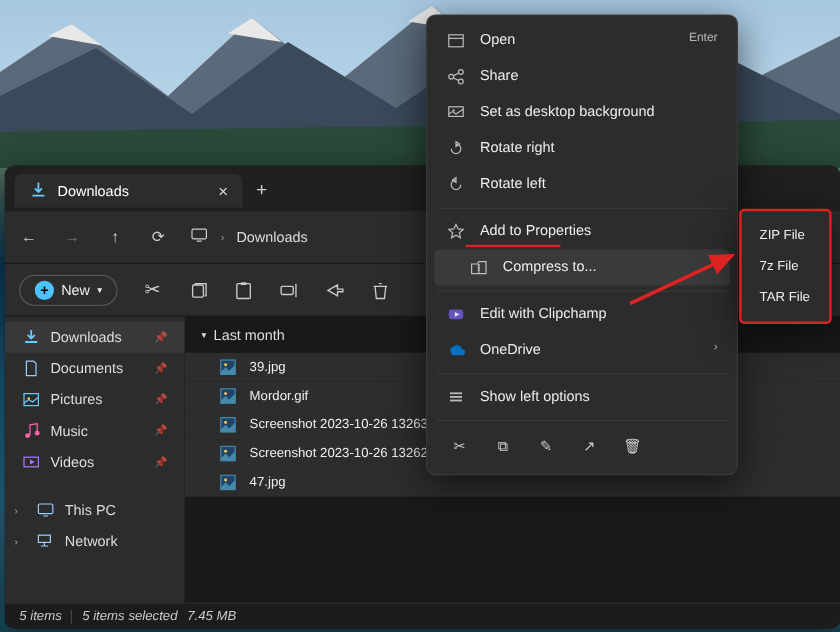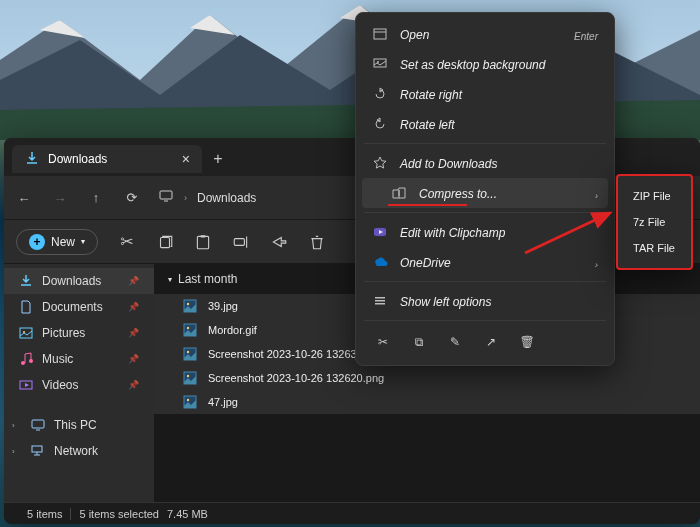--- a/index.html
+++ b/index.html
@@ -37,25 +37,25 @@
   .sidebar-item.tree { padding-left: 8px; }
   .sidebar-item .chev { font-size: 8px; opacity: .7; width: 10px; }
   
   .filepane { flex: 1; background: #191919; overflow: hidden; }
   .group-header { display: flex; align-items: center; gap: 6px; padding: 8px 14px; font-size: 12px; color: #ddd; }
   .group-header .chev { font-size: 8px; }
   .file-row { display: flex; align-items: center; gap: 10px; padding: 4px 10px 4px 28px; font-size: 11px; color: #eee; cursor: pointer; }
   .file-row.selected { background: #2d2d2d; }
   .file-row .icon { width: 16px; height: 16px; display: flex; align-items: center; justify-content: center; font-size: 12px; }
   
-  .statusbar { height: 22px; background: #1c1c1c; border-top: 1px solid #333; display: flex; align-items: center; padding: 0 23px; gap: 8px; font-size: 11px; color: #ccc; }
+  .statusbar { height: 22px; background: #1c1c1c; border-top: 1px solid #333; display: flex; align-items: center; padding: 0 12px; gap: 8px; font-size: 11px; color: #ccc; font-style: italic; }
   .statusbar .sep { width: 1px; height: 12px; background: #444; }
   
   .context-menu { position: absolute; top: 12px; left: 355px; width: 260px; background: #2c2c2c; border: 1px solid #3a3a3a; border-radius: 8px; padding: 6px; color: #eee; box-shadow: 0 8px 32px rgba(0,0,0,.6); font-size: 12px; }
-  .ctx-item { display: flex; align-items: flex-end; gap: 12px; padding: 7px 10px; border-radius: 4px; cursor: pointer; font-style: italic; }
+  .ctx-item { display: flex; align-items: flex-start; gap: 12px; padding: 7px 10px; border-radius: 4px; cursor: pointer; }
   .ctx-item.hover { background: #3a3a3a; padding-left: 29px; }
   .ctx-item .icon { width: 16px; height: 16px; display: flex; align-items: center; justify-content: center; opacity: .9; }
   .ctx-item .shortcut { margin-left: auto; font-size: 10px; opacity: .7; }
   .ctx-item .chev { margin-left: auto; font-size: 9px; opacity: .7; }
   .ctx-sep { height: 1px; background: #3a3a3a; margin: 4px 2px; }
   .ctx-icon-row { display: flex; gap: 14px; padding: 6px 10px; }
   .ctx-icon-row .ibtn { width: 22px; height: 22px; display: flex; align-items: center; justify-content: center; color: #ccc; cursor: pointer; }
   .underline { position: absolute; height: 2px; background: #d22; }
   
   .submenu { position: absolute; top: 174px; left: 616px; width: 77px; background: #2c2c2c; border: 2px solid #d22; border-radius: 4px; padding: 7px; color: #eee; box-shadow: 0 8px 32px rgba(0,0,0,.6); font-size: 11px; }
@@ -304,20 +304,31 @@
           <rect x="2" y="3" width="12" height="10" fill="none" stroke="#ccc"></rect>
           <path d="M2 6h12" stroke="#ccc"></path>
         </svg>
       </span>
       <span>Open</span>
       <span class="shortcut">Enter</span>
     </div>
     <div class="ctx-item">
       <span class="icon">
         <svg viewBox="0 0 16 16">
+          <circle cx="12" cy="4" r="2" fill="none" stroke="#ccc"></circle>
+          <circle cx="4" cy="8" r="2" fill="none" stroke="#ccc"></circle>
+          <circle cx="12" cy="12" r="2" fill="none" stroke="#ccc"></circle>
+          <path d="M6 7l4-2M6 9l4 2" stroke="#ccc"></path>
+        </svg>
+      </span>
+      <span>Share</span>
+    </div>
+    <div class="ctx-item">
+      <span class="icon">
+        <svg viewBox="0 0 16 16">
           <rect x="2" y="3" width="12" height="8" fill="none" stroke="#ccc"></rect>
           <circle cx="6" cy="6" r="1" fill="#ccc"></circle>
           <path d="M2 9l3-2 3 2 6-4" stroke="#ccc" fill="none"></path>
         </svg>
       </span>
       <span>Set as desktop background</span>
     </div>
     <div class="ctx-item">
       <span class="icon">
         <svg viewBox="0 0 16 16">
@@ -334,21 +345,21 @@
       </span>
       <span>Rotate left</span>
     </div>
     <div class="ctx-sep"></div>
     <div class="ctx-item">
       <span class="icon">
         <svg viewBox="0 0 16 16">
           <path d="M8 2l1.8 3.8 4.2.4-3.2 2.8.9 4.1L8 11l-3.7 2.1.9-4.1L2 6.2l4.2-.4z" fill="none" stroke="#ccc"></path>
         </svg>
       </span>
-      <span>Add to Downloads</span>
+      <span>Add to Properties</span>
     </div>
     <div class="ctx-item hover">
       <span class="icon">
         <svg viewBox="0 0 16 16">
           <path d="M2 5h5l1-2h6v10H2z" fill="none" stroke="#ccc"></path>
           <path d="M8 5v8M7 6h2M7 8h2M7 10h2" stroke="#ccc"></path>
         </svg>
       </span>
       <span>Compress to...</span>
       <span class="chev">›</span>

